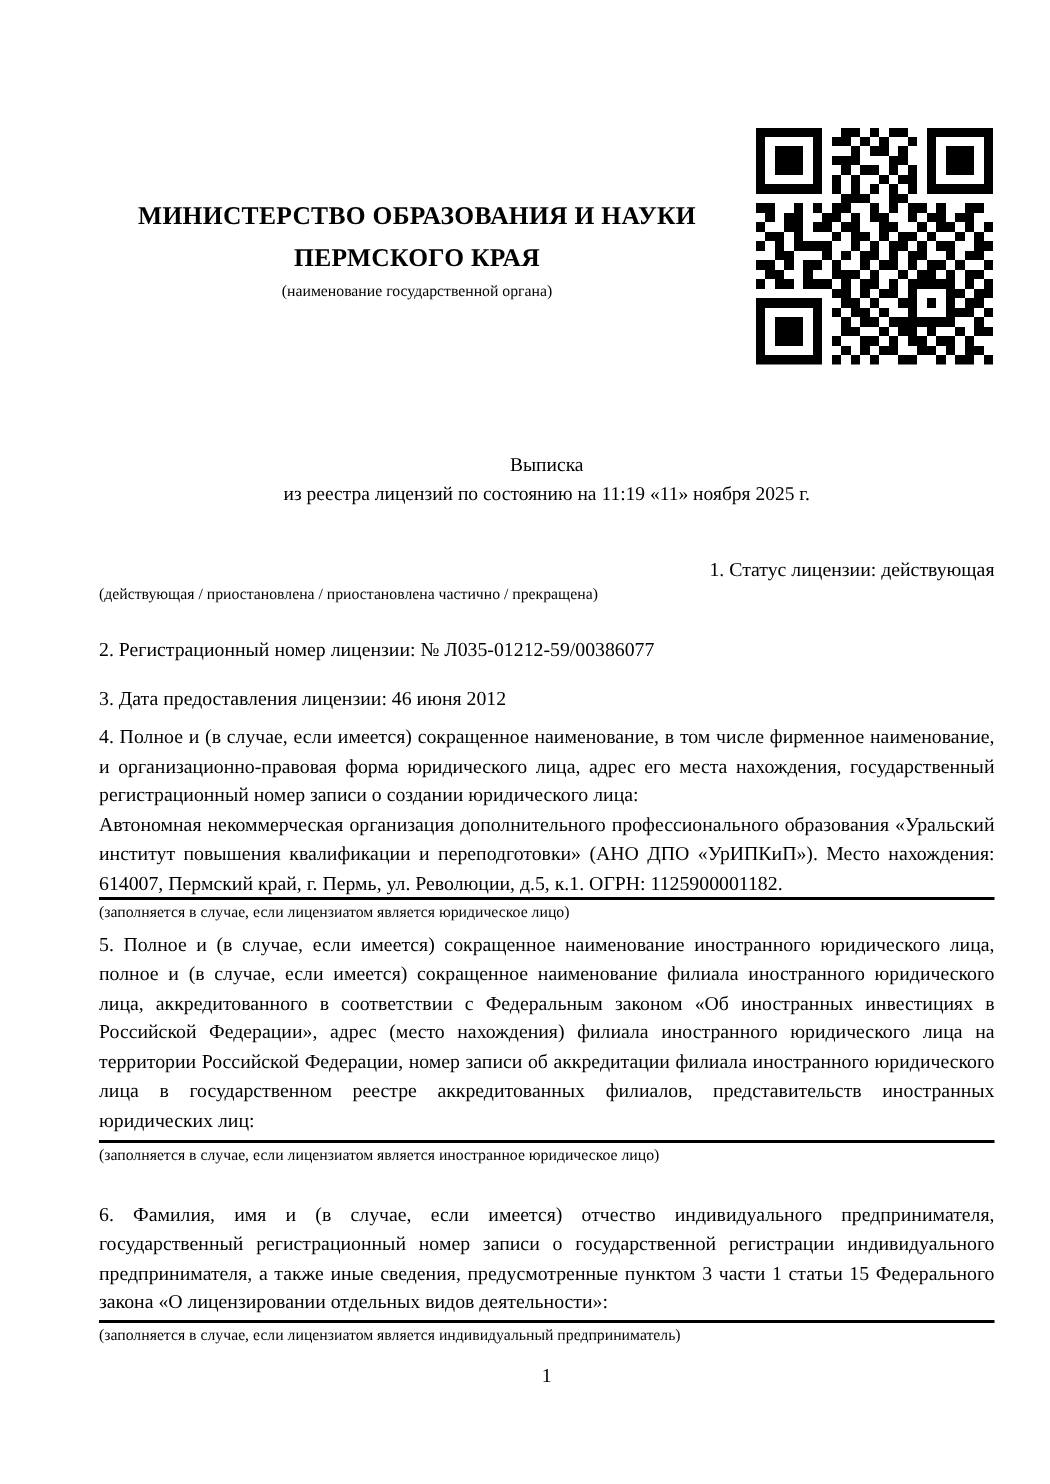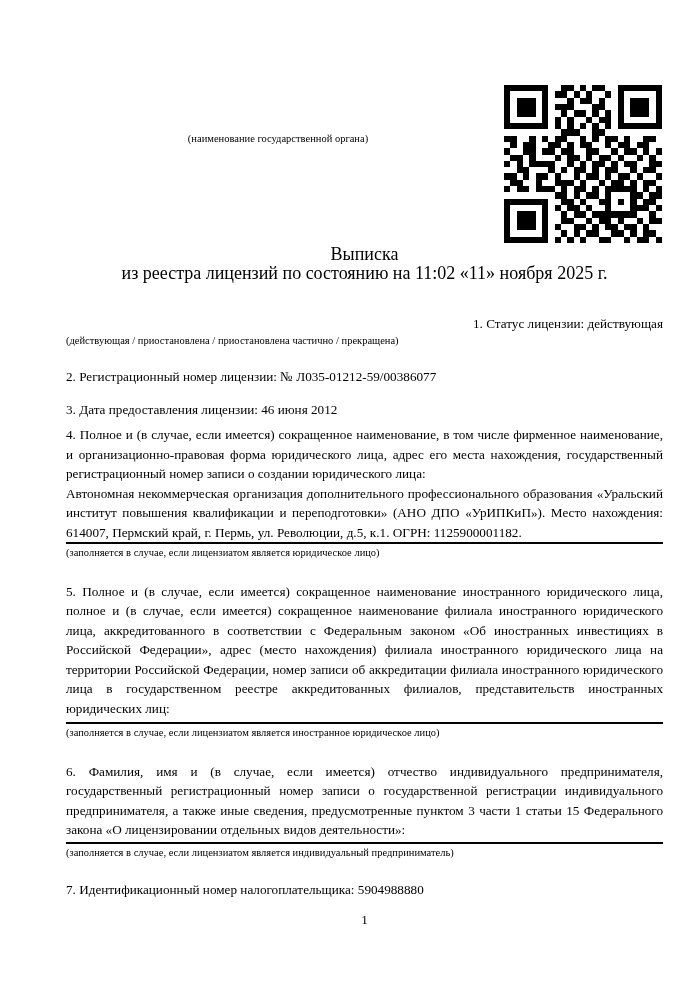--- a/index.html
+++ b/index.html
@@ -36,21 +36,21 @@
   .header-caption {
     font-size: 10.5px;
     line-height: 13px;
     margin-top: 2px;
   }
 
   
   .doc-title {
     margin-top: 100px;
     text-align: center;
-    font-size: 18px;
+    font-size: 13px;
     line-height: 18.5px;
   }
 
   
   .item {
     font-size: 13.2px;
     line-height: 19.5px;
     margin: 0;
   }
   .just { text-align: justify; }
@@ -65,21 +65,21 @@
     width: 100%;
   }
 
   .mt-item1 { margin-top: 32px; text-align: right; }
   .mt-cap1  { margin-top: 0px; }
   .mt-item2 { margin-top: 20px; }
   .mt-item3 { margin-top: 13px; }
   .mt-block4 { margin-top: 6px; }
   .block4 .rule { margin-top: 0px; }
   .block4 .caption { margin-top: 2px; }
-  .mt-block5 { margin-top: 22px; }
+  .mt-block5 { margin-top: 4px; }
   .block5 .rule { margin-top: 4px; }
   .block5 .caption { margin-top: 2px; }
   .mt-block6 { margin-top: 22px; }
   .block6 .rule { margin-top: 2px; }
   .block6 .caption { margin-top: 2px; }
   .mt-item7 { margin-top: 21px; }
   .page-number {
     margin-top: 10px;
     text-align: center;
     font-size: 13.2px;
@@ -426,26 +426,30 @@
         <rect x="15" y="24" width="1" height="1" fill="#000000"></rect>
         <rect x="16" y="24" width="1" height="1" fill="#000000"></rect>
         <rect x="19" y="24" width="1" height="1" fill="#000000"></rect>
         <rect x="21" y="24" width="1" height="1" fill="#000000"></rect>
         <rect x="22" y="24" width="1" height="1" fill="#000000"></rect>
         <rect x="24" y="24" width="1" height="1" fill="#000000"></rect>
       </svg>
     </div>
 
   <div class="header">
+    <div class="ministry">
+      <div>МИНИСТЕРСТВО ОБРАЗОВАНИЯ И НАУКИ</div>
+      <div>ПЕРМСКОГО КРАЯ</div>
+    </div>
     <div class="header-caption">(наименование государственной органа)</div>
   </div>
 
   <div class="doc-title">
     <div>Выписка</div>
-    <div>из реестра лицензий по состоянию на 11:02 «11» ноября 2025 г.</div>
+    <div>из реестра лицензий по состоянию на 11:19 «11» ноября 2025 г.</div>
   </div>
 
   <p class="item mt-item1">1. Статус лицензии: действующая</p>
   <div class="caption mt-cap1">(действующая / приостановлена / приостановлена частично / прекращена)</div>
 
   <p class="item mt-item2">2. Регистрационный номер лицензии: № Л035-01212-59/00386077</p>
 
   <p class="item mt-item3">3. Дата предоставления лицензии: 46 июня 2012</p>
 
   <div class="block4 mt-block4">
@@ -460,17 +464,16 @@
     <div class="rule"></div>
     <div class="caption">(заполняется в случае, если лицензиатом является иностранное юридическое лицо)</div>
   </div>
 
   <div class="block6 mt-block6">
     <p class="item just">6. Фамилия, имя и (в случае, если имеется) отчество индивидуального предпринимателя, государственный регистрационный номер записи о государственной регистрации индивидуального предпринимателя, а также иные сведения, предусмотренные пунктом 3 части 1 статьи 15 Федерального закона «О лицензировании отдельных видов деятельности»:</p>
     <div class="rule"></div>
     <div class="caption">(заполняется в случае, если лицензиатом является индивидуальный предприниматель)</div>
   </div>
 
-  <p class="item mt-item7">7. Идентификационный номер налогоплательщика: 5904988880</p>
 
   <div class="page-number">1</div>
 
 </div>
 
 </body></html>

